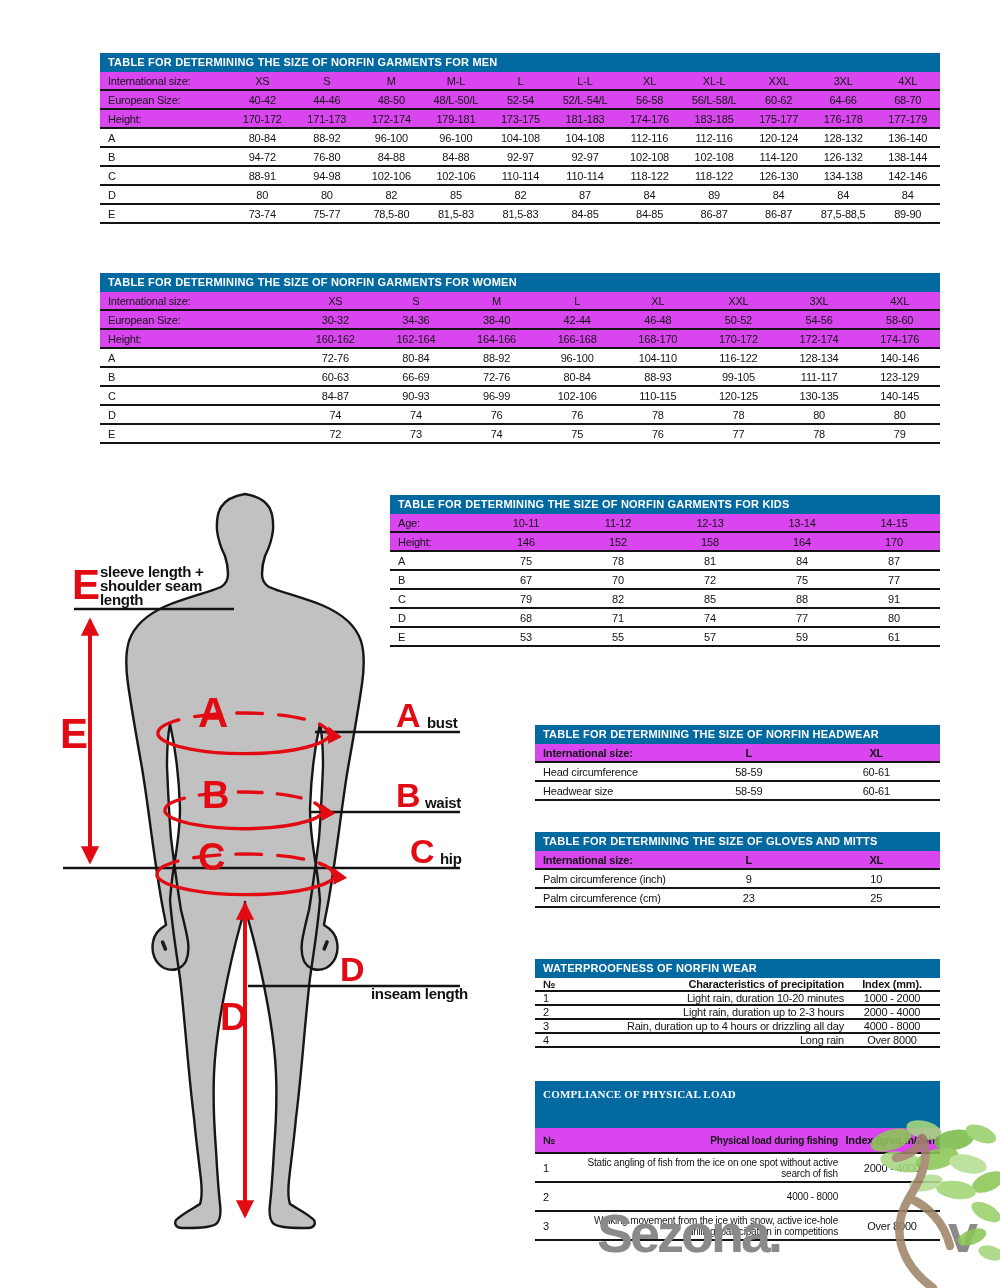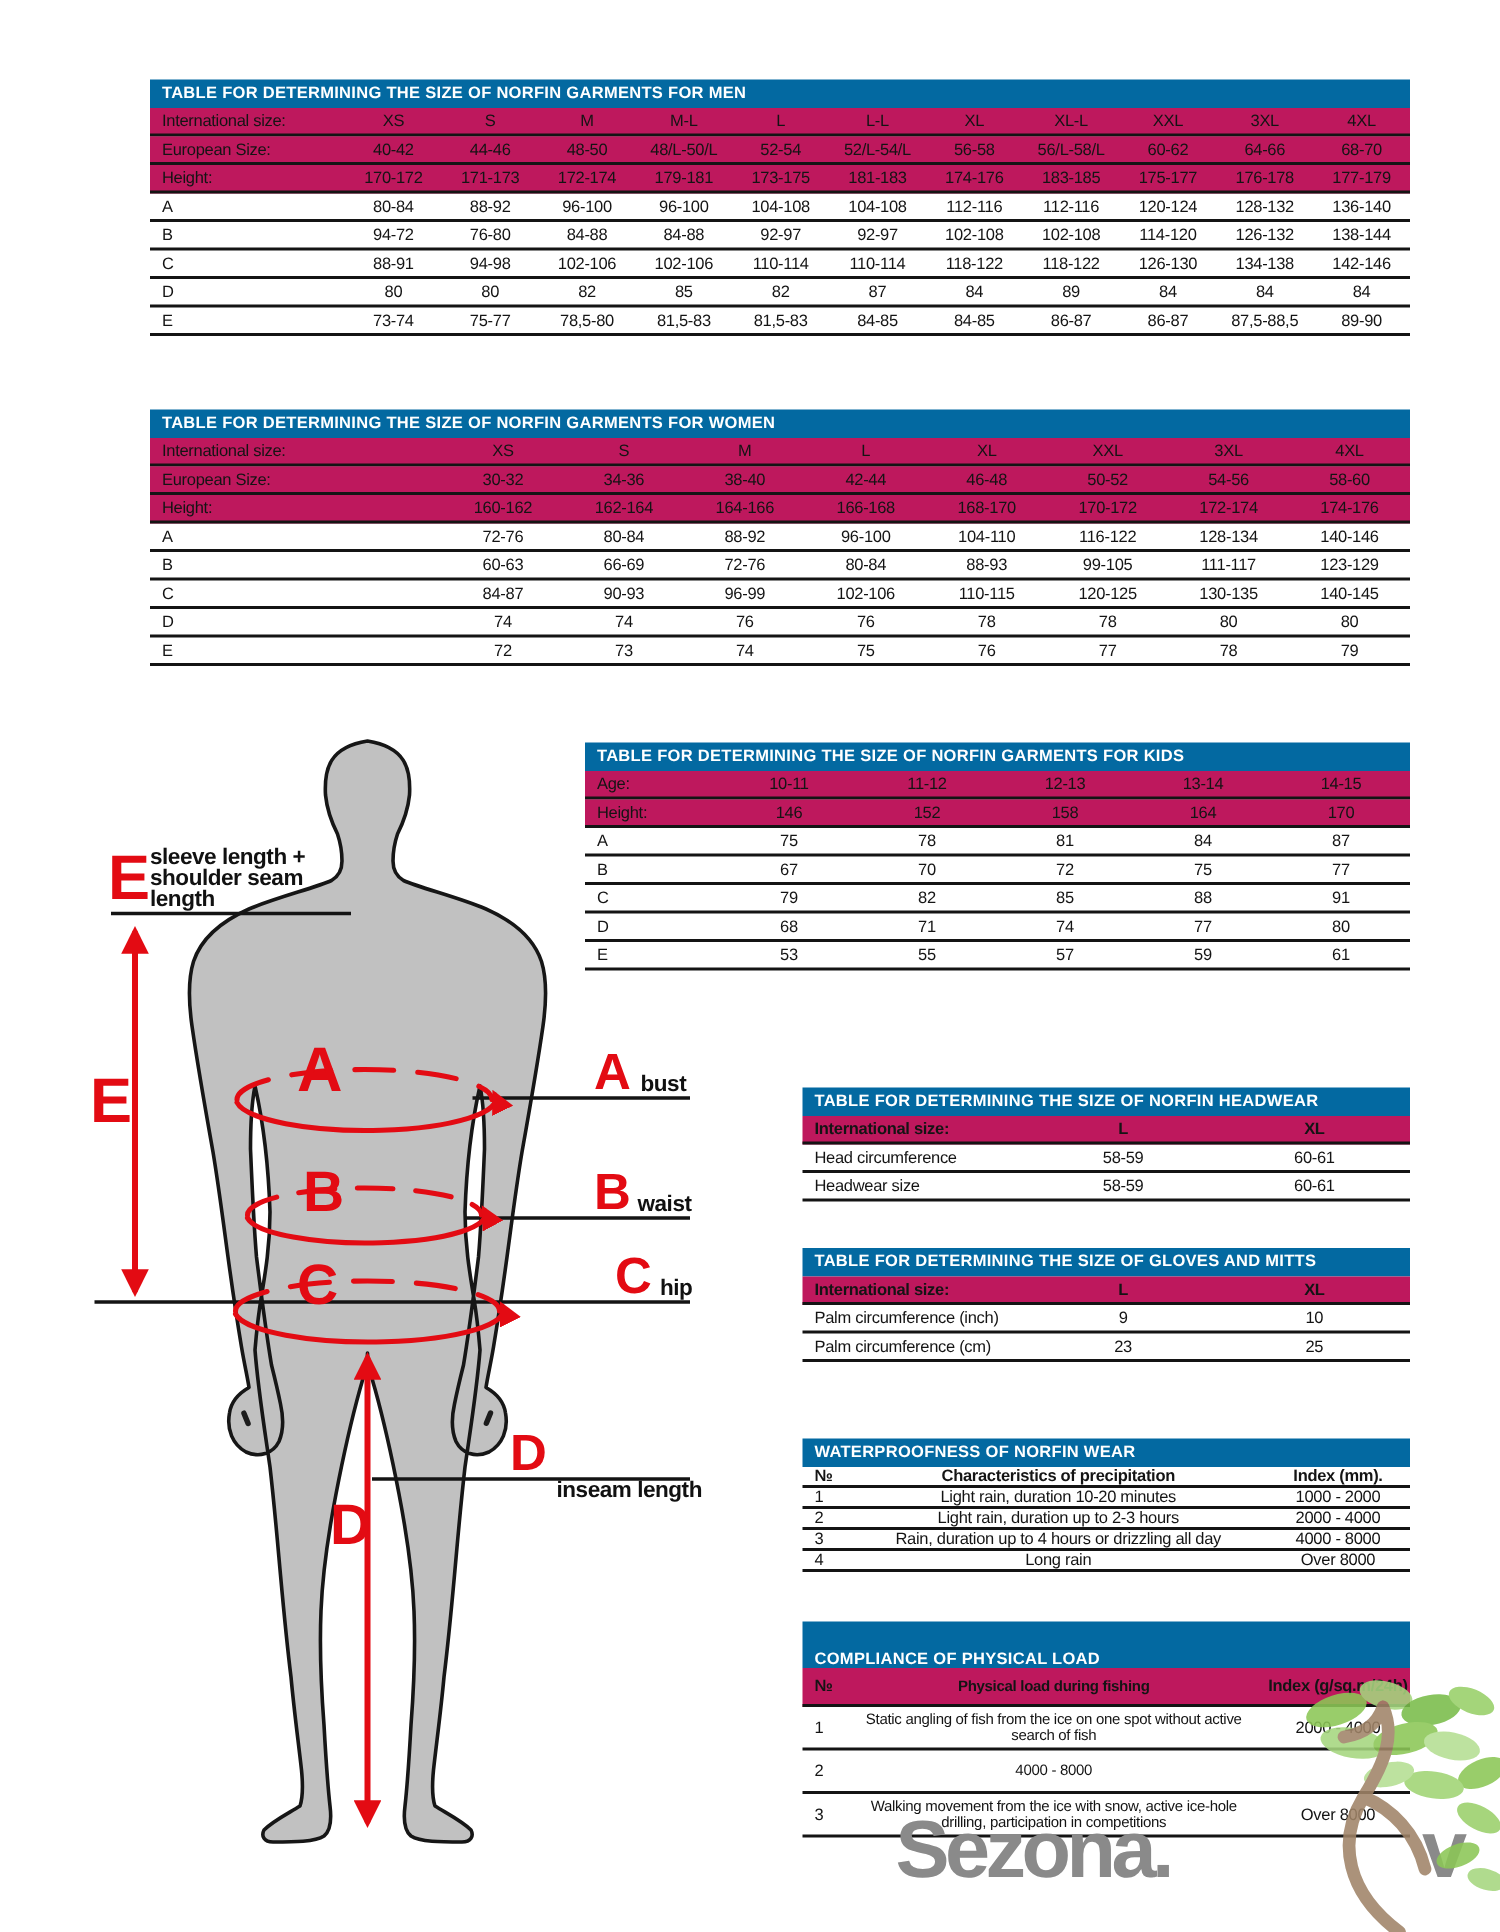--- a/index.html
+++ b/index.html
@@ -8,32 +8,32 @@
     position:relative; width:1000px; height:1288px; background:#fff;
     font-family:"Liberation Sans", sans-serif; color:#141414; overflow:hidden;
     letter-spacing:-0.2px;
   }
   .tbl { position:absolute; }
   .bar {
     background:#0369a1; color:#fff; font-weight:700; font-size:11px;
     height:19px; line-height:19px; padding-left:8px; white-space:nowrap;
     letter-spacing:0.2px;
   }
-  .bar.tall { height:31px; line-height:13px; padding-top:19px; }
+  .bar.tall { height:47px; line-height:13px; padding-top:7px;font-family:Liberation Serif, serif; }
   .t-row { display:grid; height:19px; border-bottom:2px solid #141414; background:transparent; align-items:center; }
-  .t-row.hdr { background:#be185d; }
+  .t-row.hdr { background:#d946ef; }
   .cell { font-size:11px; line-height:12px; white-space:nowrap; text-align:center; }
   .cell:first-child { text-align:left; padding-left:8px; }
   .t-row.bold .cell { font-weight:700; }
   .cols-men   { grid-template-columns:130px repeat(11, 1fr); }
   .cols-women { grid-template-columns:195px repeat(8, 1fr); }
   .cols-kids  { grid-template-columns:90px repeat(5, 1fr); }
   .cols-two   { grid-template-columns:150px 1fr 1fr; }
   .cols-idx   { grid-template-columns:32px 1fr 96px; }
-  .cols-idx .cell:nth-child(2) { text-align:center; white-space:normal; }
+  .cols-idx .cell:nth-child(2) { text-align:right; white-space:normal; }
   .tbl-breath .t-row { min-height:29px; padding:2px 0; }
   .tbl-breath .t-row.hdr { min-height:26px; }
   .tbl-breath .cell:nth-child(2) { font-size:10px; line-height:11px; padding-right:6px; }
   .tbl-wp .t-row, .tbl-breath .t-row { height:auto; }
 
   
   .diagram { position:absolute; left:58px; top:478px; width:405px; height:762px; }
   .diagram svg { position:absolute; left:0; top:0; }
   .abs { position:absolute; white-space:nowrap; }
   .rl { color:#e30b13; font-weight:700; line-height:0.9; }

